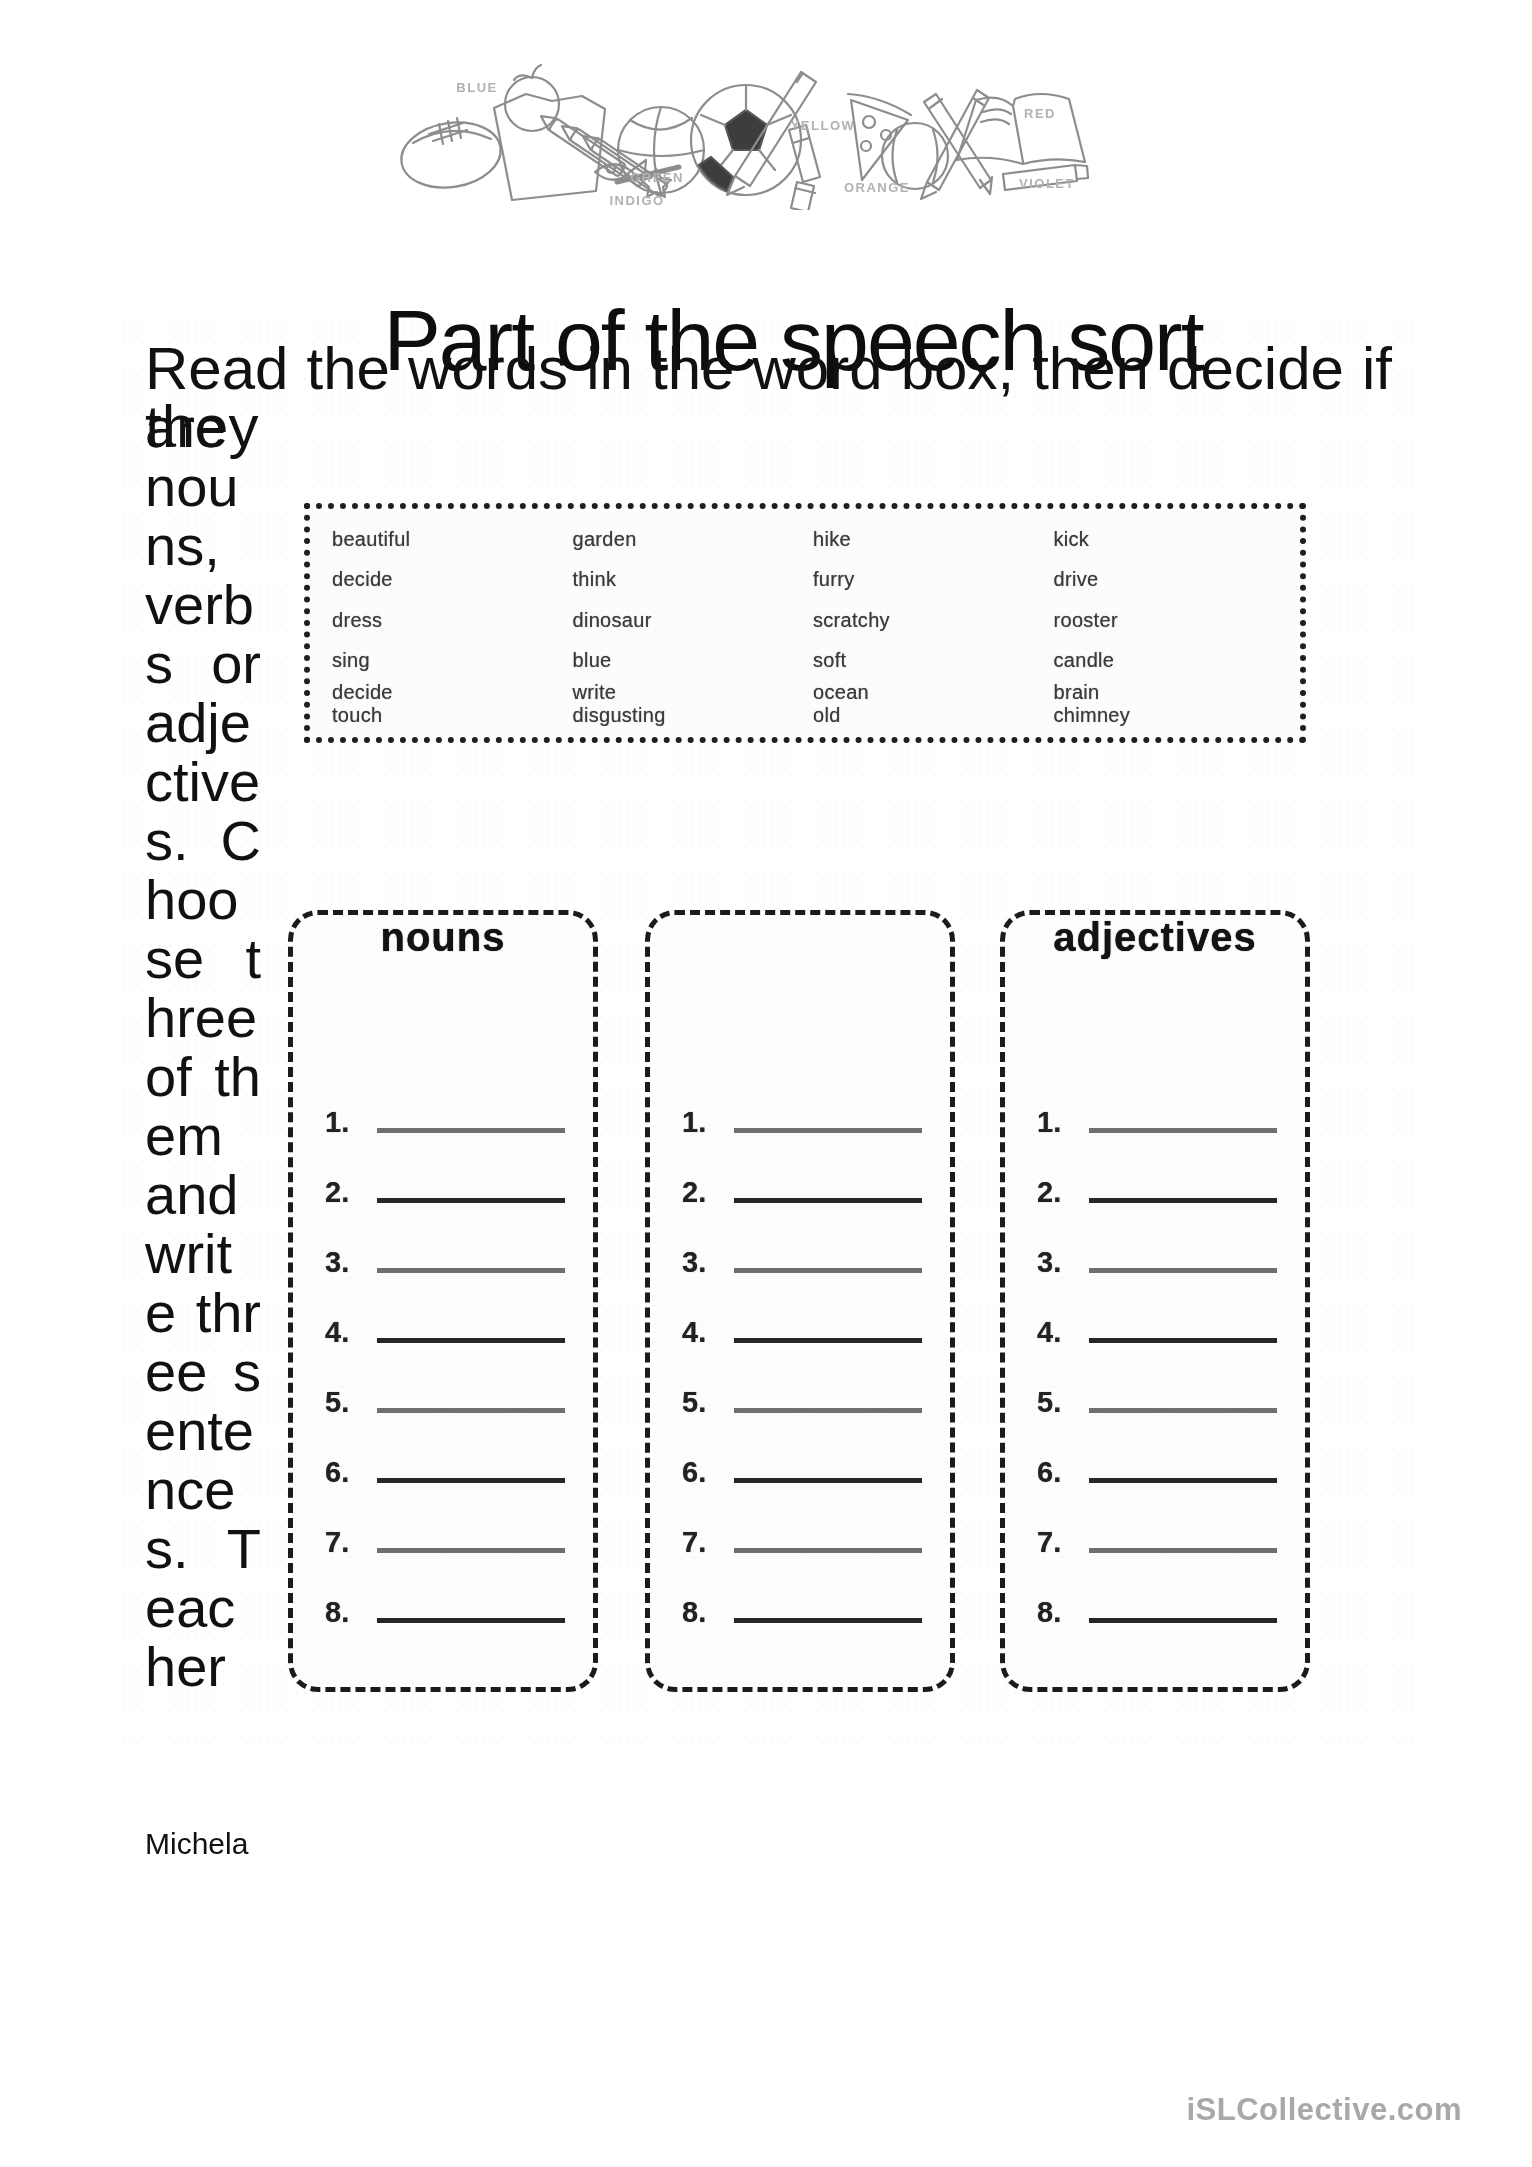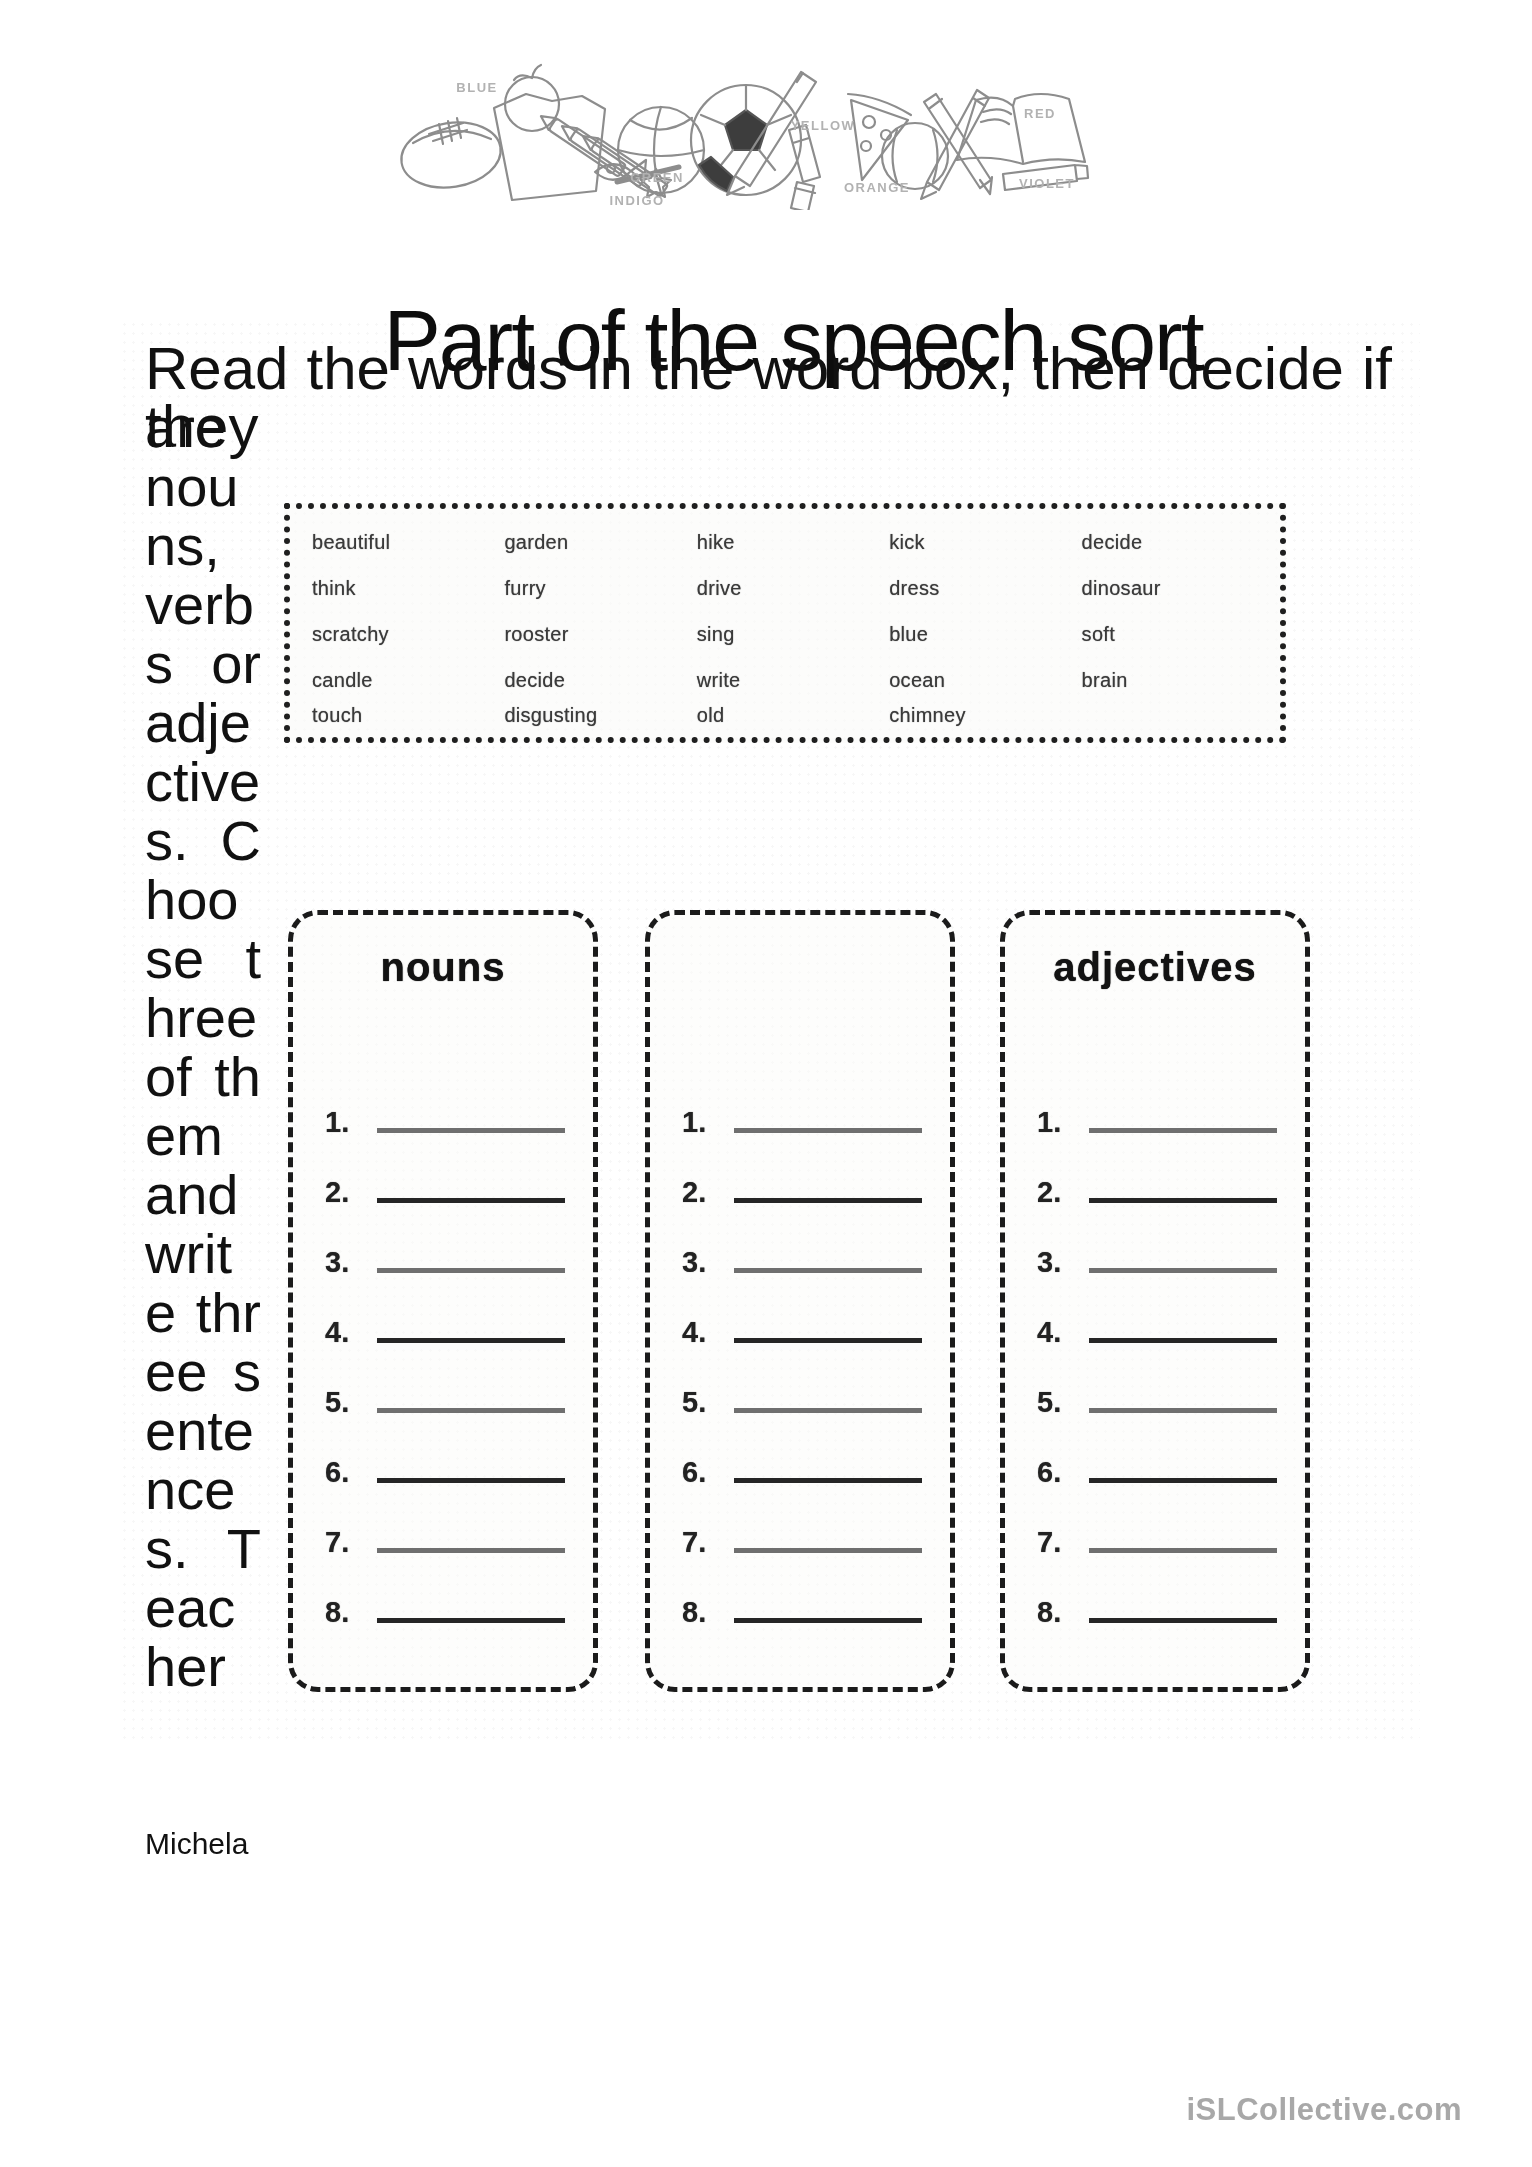--- a/index.html
+++ b/index.html
@@ -20,33 +20,33 @@
 
   
   .instr-line1{position:absolute;left:145px;top:340px;width:1247px;
     font-size:60px;line-height:58px;text-align:justify;text-align-last:justify;color:#111;}
   .instr-rest{position:absolute;left:145px;top:398px;width:116px;
     font-size:56px;line-height:59px;text-align:justify;word-break:break-all;color:#111;}
   .instr-signature{position:absolute;left:145px;top:1814px;font-size:30px;line-height:59px;
     white-space:nowrap;color:#111;}
 
   
-  .word-box{position:absolute;left:284px;top:503px;width:1002px;height:240px;
+  .word-box{position:absolute;left:304px;top:503px;width:1002px;height:240px;
     border:6px dotted #1f1f1f;box-sizing:border-box;background:rgba(250,250,249,.6);
-    display:grid;grid-template-columns:repeat(5,1fr);grid-template-rows:repeat(4,1fr);
+    display:grid;grid-template-columns:repeat(4,1fr);grid-template-rows:repeat(4,1fr);
     align-items:center;padding:10px 6px 10px 22px;filter:blur(0.45px);}
   .word-box span{font-size:20px;font-weight:400;color:#3a3a3a;
     text-shadow:0 0 1px rgba(40,40,40,.65);letter-spacing:.3px;}
 
   
   .sort-col{position:absolute;top:910px;width:310px;height:782px;box-sizing:border-box;
     border:5px dashed #1b1b1b;border-radius:30px;background:rgba(251,251,250,.55);
     filter:blur(0.45px);}
   .sort-col.c1{left:288px;} .sort-col.c2{left:645px;} .sort-col.c3{left:1000px;}
-  .sort-head{margin-top:30px;text-align:center;font-size:40px;font-weight:700;
+  .sort-head{text-align:center;font-size:40px;font-weight:700;
     letter-spacing:1px;color:#131313;text-shadow:0 0 1px #000;}
   .rows{position:absolute;left:0;right:0;top:168px;}
   .row{height:70px;display:flex;align-items:flex-end;padding:0 28px 0 32px;}
   .row .num{font-size:29px;font-weight:700;color:#222;padding-bottom:14px;
     text-shadow:0 0 1px rgba(0,0,0,.6);}
   .row .line{flex:1;margin-left:28px;margin-bottom:20px;border-bottom:5px solid #6f6f6f;}
   .row:nth-child(even) .line{border-bottom-color:#262626;}
 
   
   .footer{position:absolute;right:70px;top:2092px;font-size:31px;font-weight:700;

